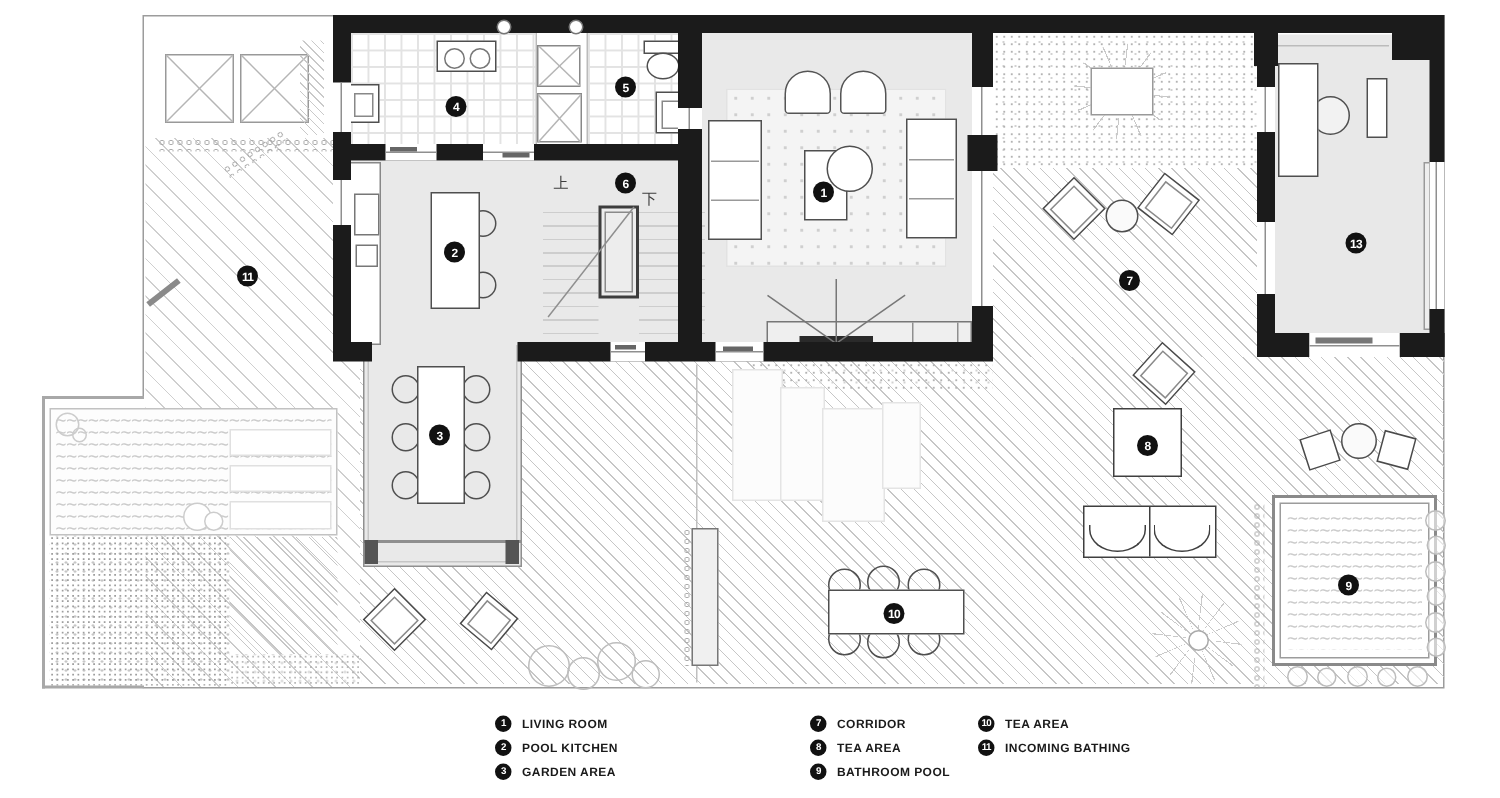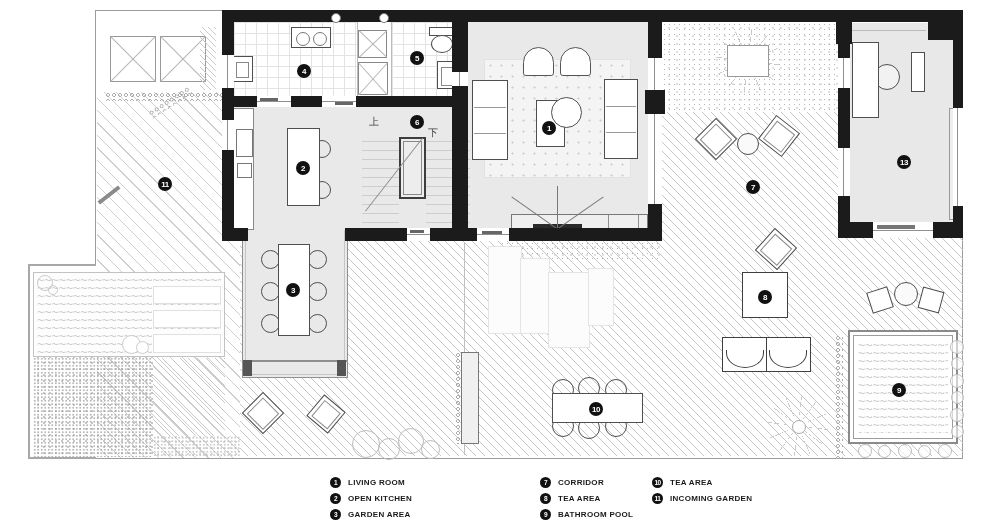--- a/index.html
+++ b/index.html
@@ -343,21 +343,21 @@
   <div class="marker" style="left:904px;top:162px;">13</div>
 
   <div id="legend">
     <div class="lcol" style="left:8px;">
       <div class="litem">
           <span class="lnum">1</span>
           <span class="llab">LIVING ROOM</span>
         </div>
       <div class="litem">
           <span class="lnum">2</span>
-          <span class="llab">OPEN KITCHEN</span>
+          <span class="llab">POOL KITCHEN</span>
         </div>
       <div class="litem">
           <span class="lnum">3</span>
           <span class="llab">GARDEN AREA</span>
         </div>
     </div>
     <div class="lcol" style="left:218px;">
       <div class="litem">
           <span class="lnum">7</span>
           <span class="llab">CORRIDOR</span>
@@ -371,17 +371,17 @@
           <span class="llab">BATHROOM POOL</span>
         </div>
     </div>
     <div class="lcol" style="left:330px;">
       <div class="litem">
           <span class="lnum">10</span>
           <span class="llab">TEA AREA</span>
         </div>
       <div class="litem">
           <span class="lnum">11</span>
-          <span class="llab">INCOMING GARDEN</span>
+          <span class="llab">INCOMING BATHING</span>
         </div>
     </div>
   </div>
 </div>
 
 </body></html>

